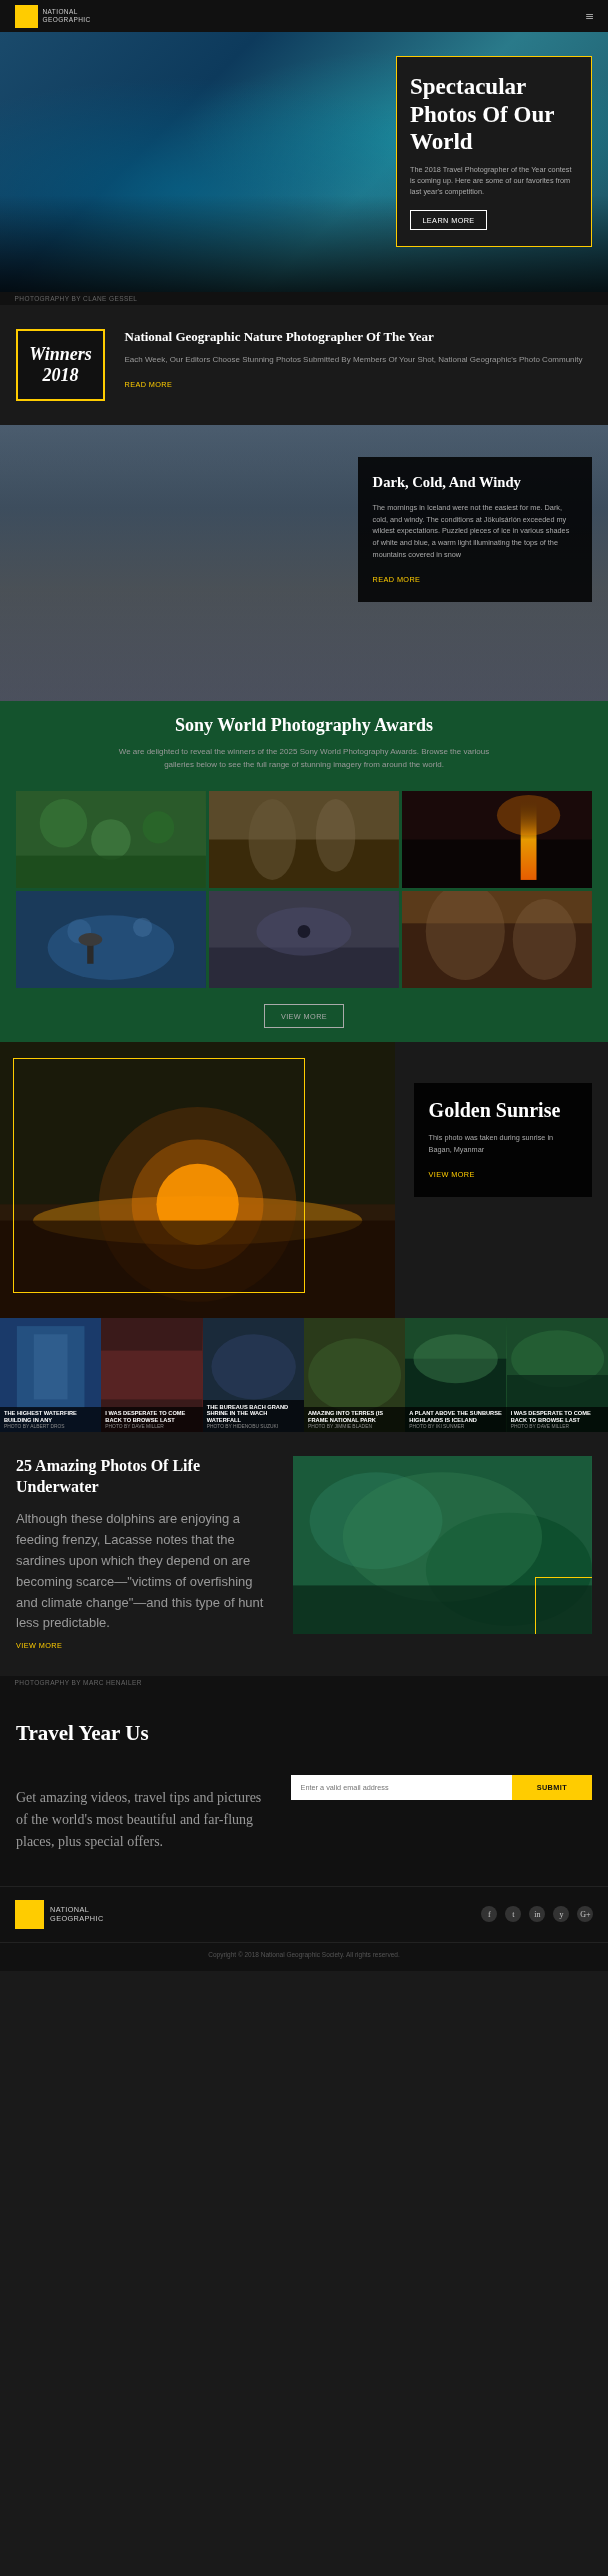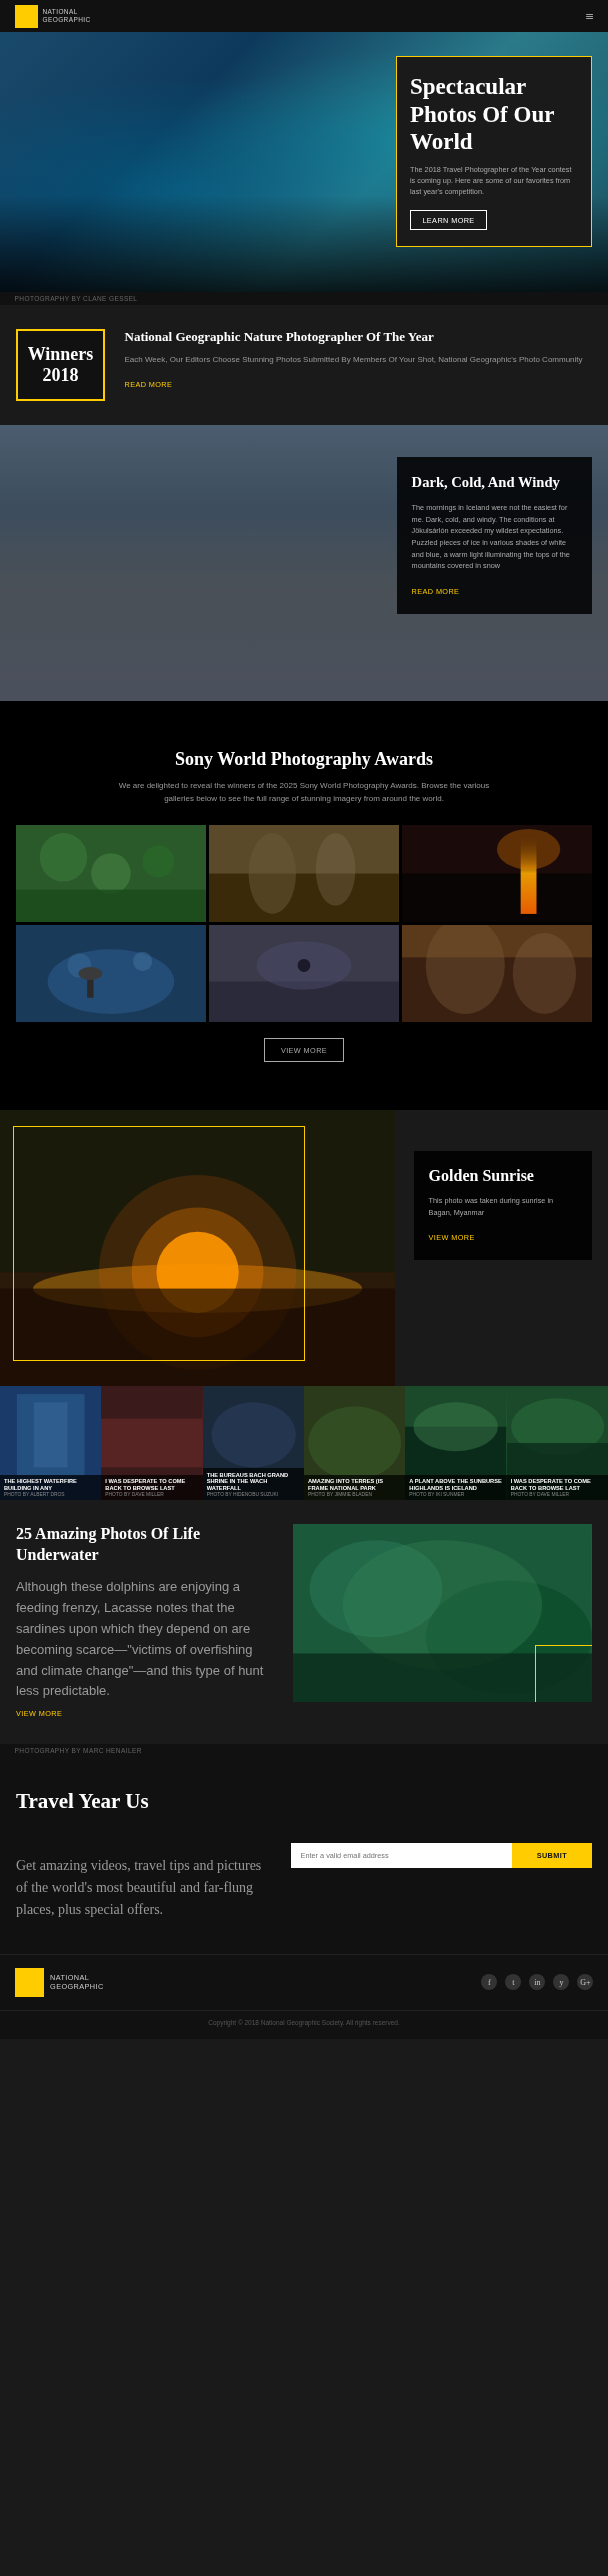--- a/index.html
+++ b/index.html
@@ -123,20 +123,21 @@
       gap: 19.5px;
       background: #1a1a1a;
     }
     .winners-box {
       background: #111;
       border: 2.4px solid #ffcc00;
       padding: 13px 8px;
       min-width: 89px;
       text-align: center;
       flex-shrink: 0;
+      font-style: italic;
     }
     .winners-label {
       font-size: 18px;
       font-weight: bold;
       color: #fff;
     }
     .winners-year {
       font-size: 18px;
       font-weight: bold;
       color: #fff;
@@ -177,42 +178,42 @@
     .dark-overlay {
       position: absolute;
       inset: 0;
       background: 
         linear-gradient(to bottom, rgba(100,120,140,0.4) 0%, rgba(60,70,80,0.5) 100%);
     }
     .dark-text-box {
       position: absolute;
       top: 32px;
       right: 16px;
-      width: 195px;
+      width: 234px;
       background: rgba(0,0,0,0.85);
       padding: 16px 14.6px;
     }
     .dark-text-box h3 {
       font-size: 14.6px;
       color: #fff;
       margin-bottom: 9.7px;
       line-height: 1.3;
     }
     .dark-text-box p {
       font-size: 7.3px;
       color: #aaa;
       line-height: 1.6;
       font-family: sans-serif;
       margin-bottom: 9.7px;
     }
 
     
     .sony-section {
-      background: #000000;
-      padding: 48px 16px;
+      background: #14532d;
+      padding: 14px 16px;
       text-align: center;
     }
     .sony-section h2 {
       font-size: 18px;
       color: #fff;
       margin-bottom: 9.7px;
     }
     .sony-section p {
       font-size: 8px;
       color: #999;
@@ -288,21 +289,21 @@
     }
     .sunrise-text-box {
       position: absolute;
       top: 41px;
       right: 16px;
       width: 178px;
       background: rgba(0,0,0,0.85);
       padding: 16px 14.6px;
     }
     .sunrise-text-box h3 {
-      font-size: 16px;
+      font-size: 20px;
       color: #fff;
       margin-bottom: 9.7px;
     }
     .sunrise-text-box p {
       font-size: 7.3px;
       color: #aaa;
       line-height: 1.6;
       font-family: sans-serif;
       margin-bottom: 9.7px;
     }

